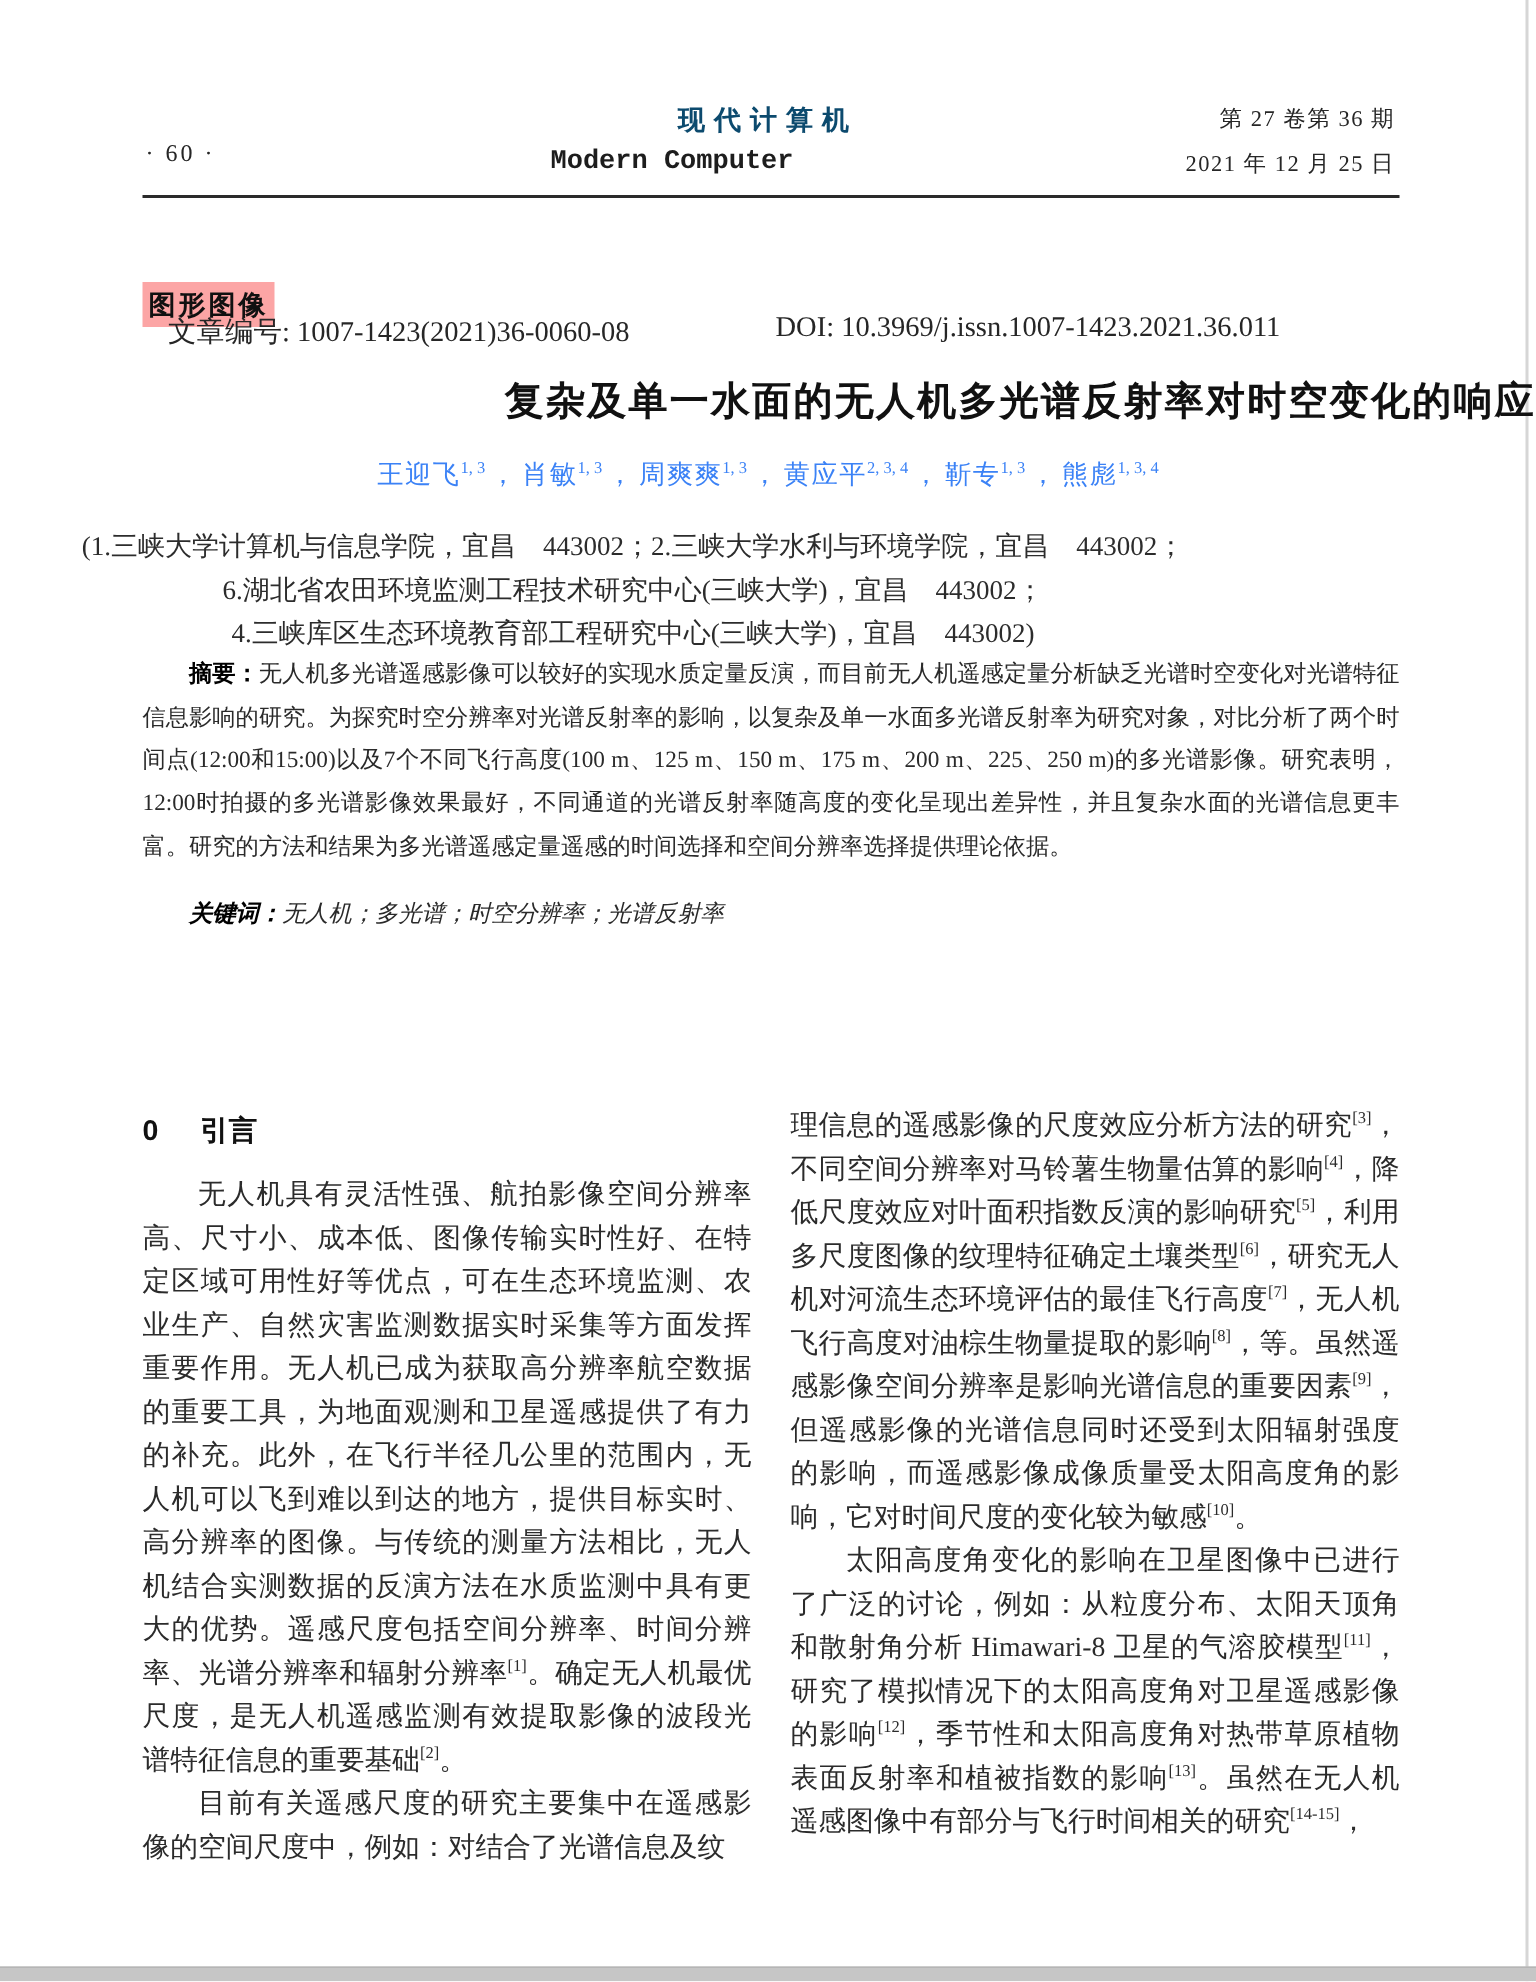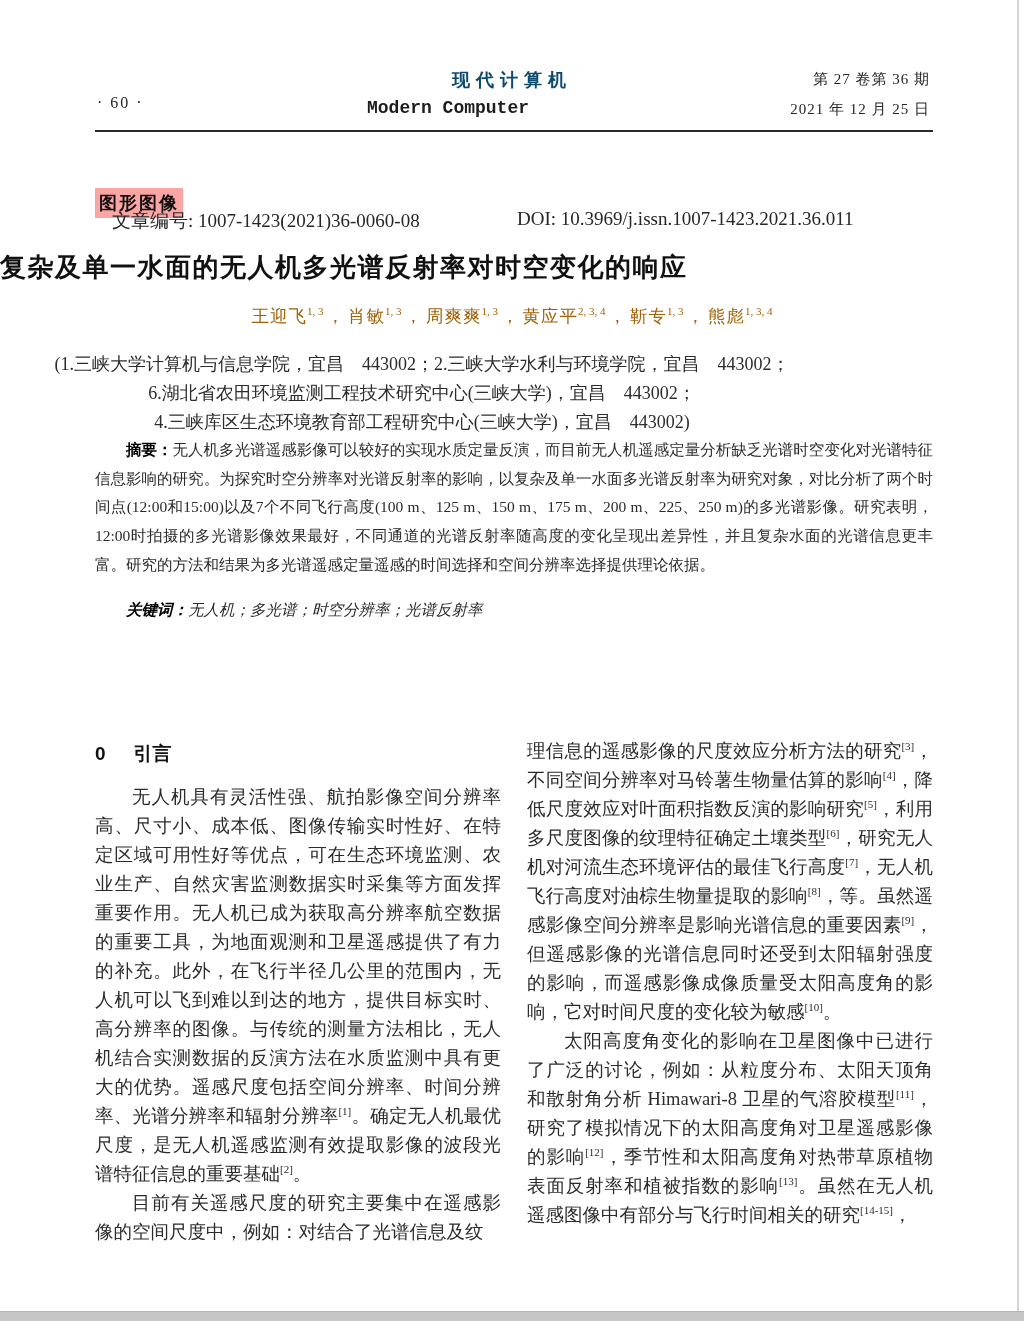--- a/index.html
+++ b/index.html
@@ -21,24 +21,24 @@
   .issue-2{position:absolute;right:94px;top:100px;font-size:15px;letter-spacing:1px;text-align:right;}
   .head-rule{position:absolute;left:95px;top:130px;width:838px;height:2px;background:#2a2a2a;}
 
   .section-label{position:absolute;left:95px;top:156px;
     font-family:"Liberation Sans", sans-serif;font-weight:bold;font-size:18px;color:#111;
     background:#fca5a5;padding:3px 4px;letter-spacing:2px;margin-top:32px;}
 
   .meta-row{position:absolute;left:95px;top:208px;width:838px;font-size:19px;margin-left:17px;}
   .doi{position:absolute;left:405px;top:0;}
 
-  .title{position:absolute;left:0;top:250px;width:1024px;text-align:left;margin:0;
+  .title{position:absolute;left:0;top:250px;width:1024px;text-align:right;margin:0;
     font-size:26px;font-weight:bold;color:#111;letter-spacing:1.5px;}
 
-  .authors{position:absolute;left:0;top:304px;width:1024px;text-align:center;font-size:17.5px;color:#a16207;letter-spacing:1px;}
+  .authors{position:absolute;left:0;top:304px;width:1024px;text-align:center;font-size:17.5px;color:#3b82f6;letter-spacing:1px;}
   .authors sup{font-size:11px;letter-spacing:0;}
   .author{margin:0 3px;}
 
   .affils{position:absolute;left:0;top:350px;width:844px;text-align:center;font-size:18px;line-height:29px;color:#2c2c2c;}
 
   .abstract{position:absolute;left:95px;top:436px;width:838px;font-size:15.5px;line-height:28.7px;
     text-align:justify;text-indent:2em;color:#2a2a2a;}
   .abstract b,.keywords b,.funding b{font-family:"Liberation Sans", sans-serif;font-weight:bold;color:#000000;}
   .keywords{position:absolute;left:95px;top:596px;width:838px;font-size:15.5px;line-height:28px;text-indent:2em;color:#2a2a2a;font-style:italic;}
   .funding{position:absolute;left:95px;top:624px;width:838px;font-size:15.5px;line-height:28.7px;text-align:justify;text-indent:2em;color:#2a2a2a;}

